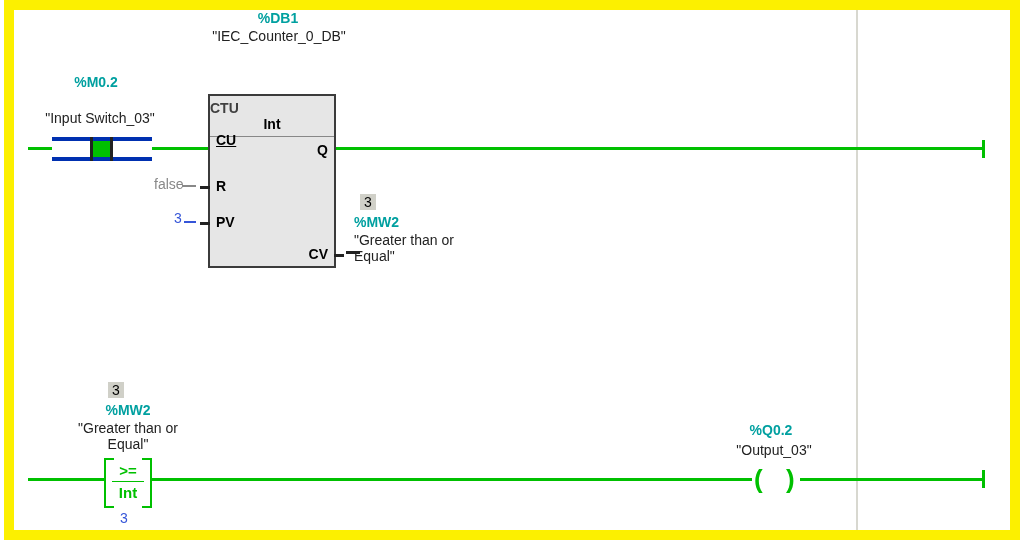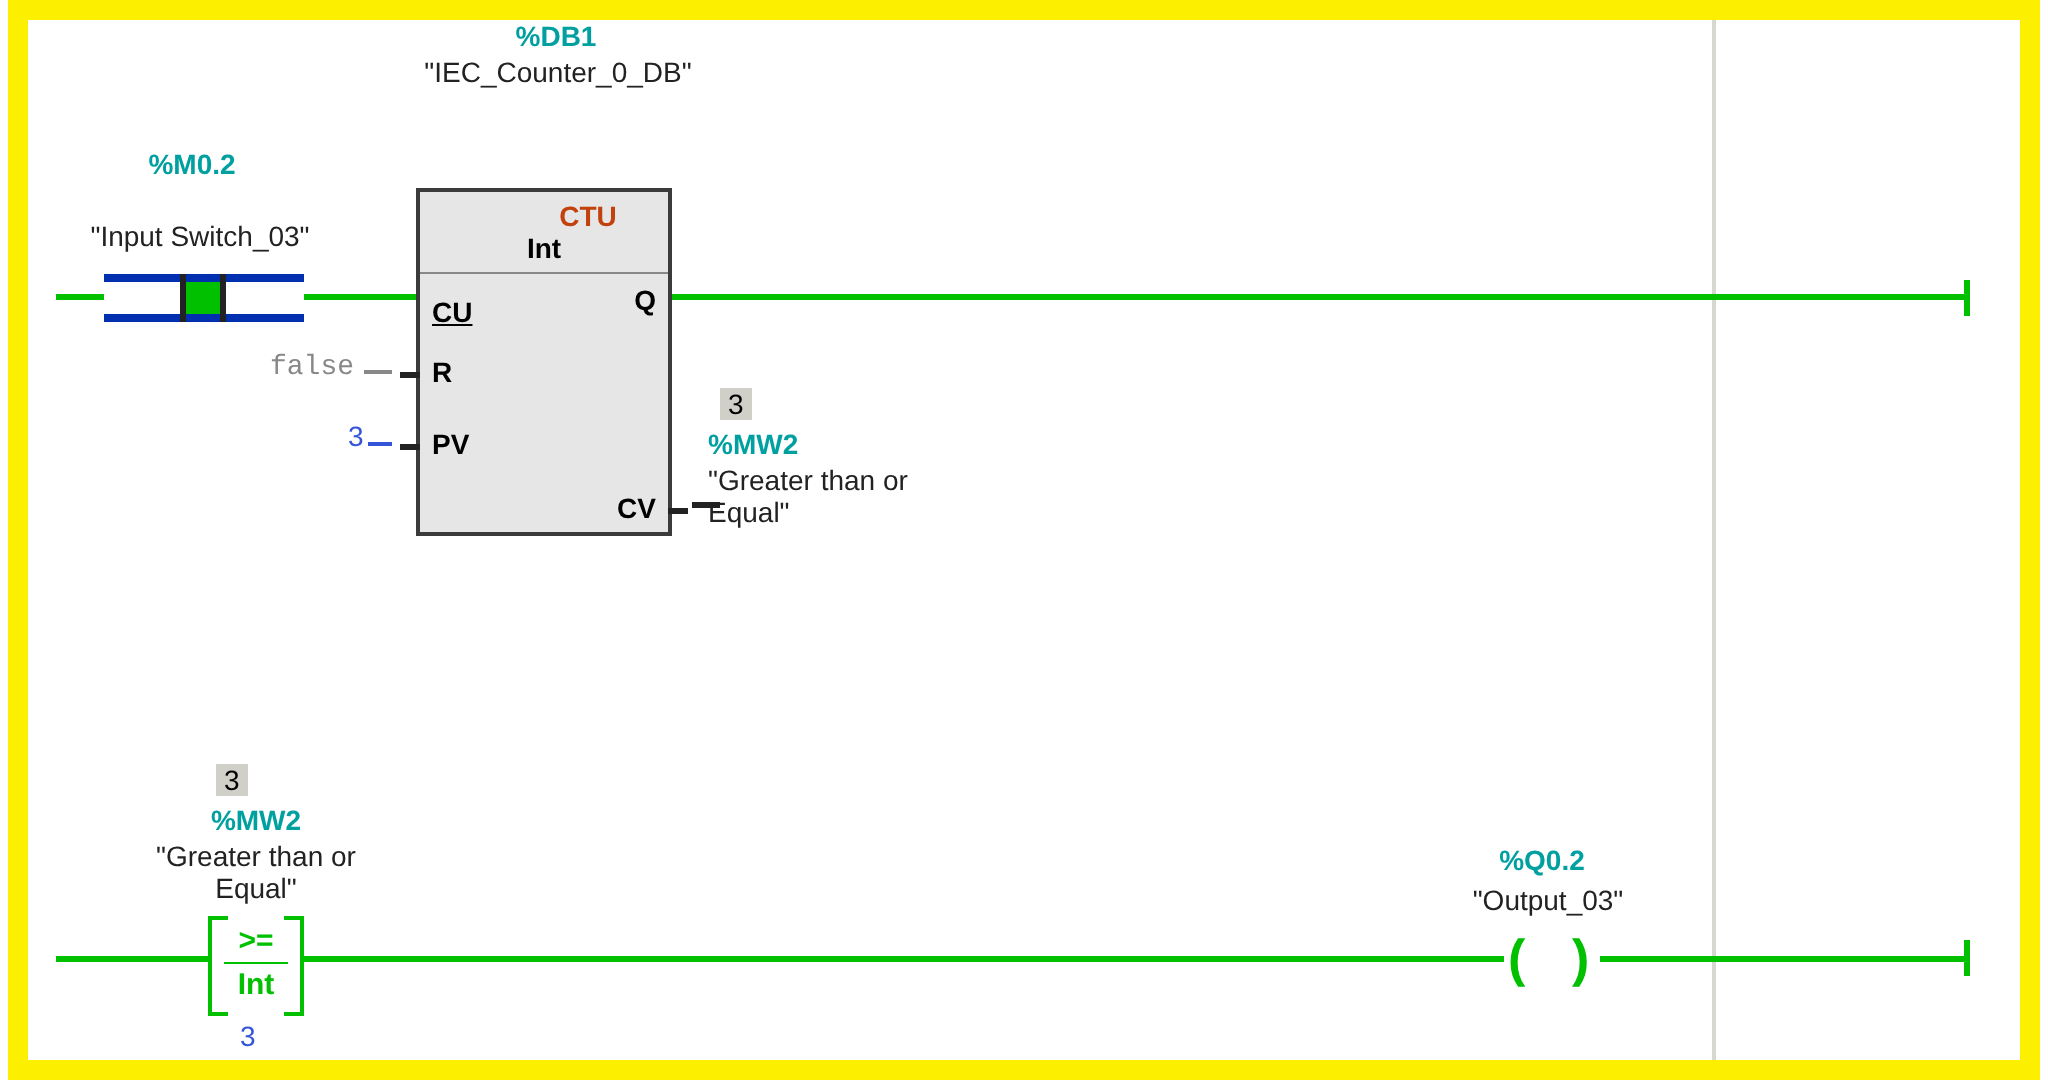--- a/index.html
+++ b/index.html
@@ -37,25 +37,24 @@
 
   
   .ctu-block {
     position: absolute;
     left: 194px; top: 84px;
     width: 128px; height: 174px;
     background: #e6e6e6;
     border: 2px solid #3b3b3b;
   }
   .ctu-header {
-    text-align: center;
+    text-align: left;
     font-size: 14px; font-weight: bold;
-    color: #c2410c;
+    color: #404040;
     padding-top: 4px;
-    padding-left: 44px;
   }
   .ctu-int {
     text-align: center; font-size: 14px; font-weight: bold;
     border-bottom: 1px solid #888;
     padding-bottom: 4px;
   }
   .pin-label-l {
     position: absolute; font-size: 14px; font-weight: bold; left: 6px;
   }
   .pin-label-r {
@@ -137,32 +136,32 @@
 
   <div class="contact-no" style="left:38px; top:127px;">
     <div class="contact-fill"></div>
   </div>
 
   <div class="wire wire-thick" style="left:138px; top:137px; width:56px;"></div>
 
   <div class="ctu-block">
     <div class="ctu-header">CTU</div>
     <div class="ctu-int">Int</div>
-    <div class="pin-label-l" style="top:52px;text-decoration:underline;">CU</div>
+    <div class="pin-label-l" style="top:36px;text-decoration:underline;">CU</div>
     <div class="pin-label-r" style="top:46px;">Q</div>
     <div class="pin-label-l" style="top:82px;">R</div>
     <div class="pin-label-l" style="top:118px;">PV</div>
     <div class="pin-label-r" style="top:150px;">CV</div>
 
     <div class="pin-tick" style="left:-10px; top:90px;"></div>
     <div class="pin-tick" style="left:-10px; top:126px;"></div>
     <div class="pin-tick" style="right:-10px; top:158px;"></div>
   </div>
 
-  <div class="val-gray" style="left:121px; top:166px;font-family:Liberation Mono, monospace;">false</div>
+  <div class="val-gray" style="left:140px; top:166px;">false</div>
   <div class="wire" style="left:168px; top:175px; width:14px; height:2px; background:#888;"></div>
 
   <div class="val-blue" style="left:160px; top:200px;">3</div>
   <div class="wire" style="left:170px; top:211px; width:12px; height:2px; background:#3555d8;"></div>
 
   <div class="wire wire-thick" style="left:322px; top:137px; width:648px;"></div>
   <div class="wire wire-v" style="left:968px; top:130px; height:18px; width:3px;"></div>
 
   <div class="wire" style="left:332px; top:241px; width:14px; height:3px; background:#222;"></div>
   <div class="val-box" style="left:346px; top:184px;">3</div>

